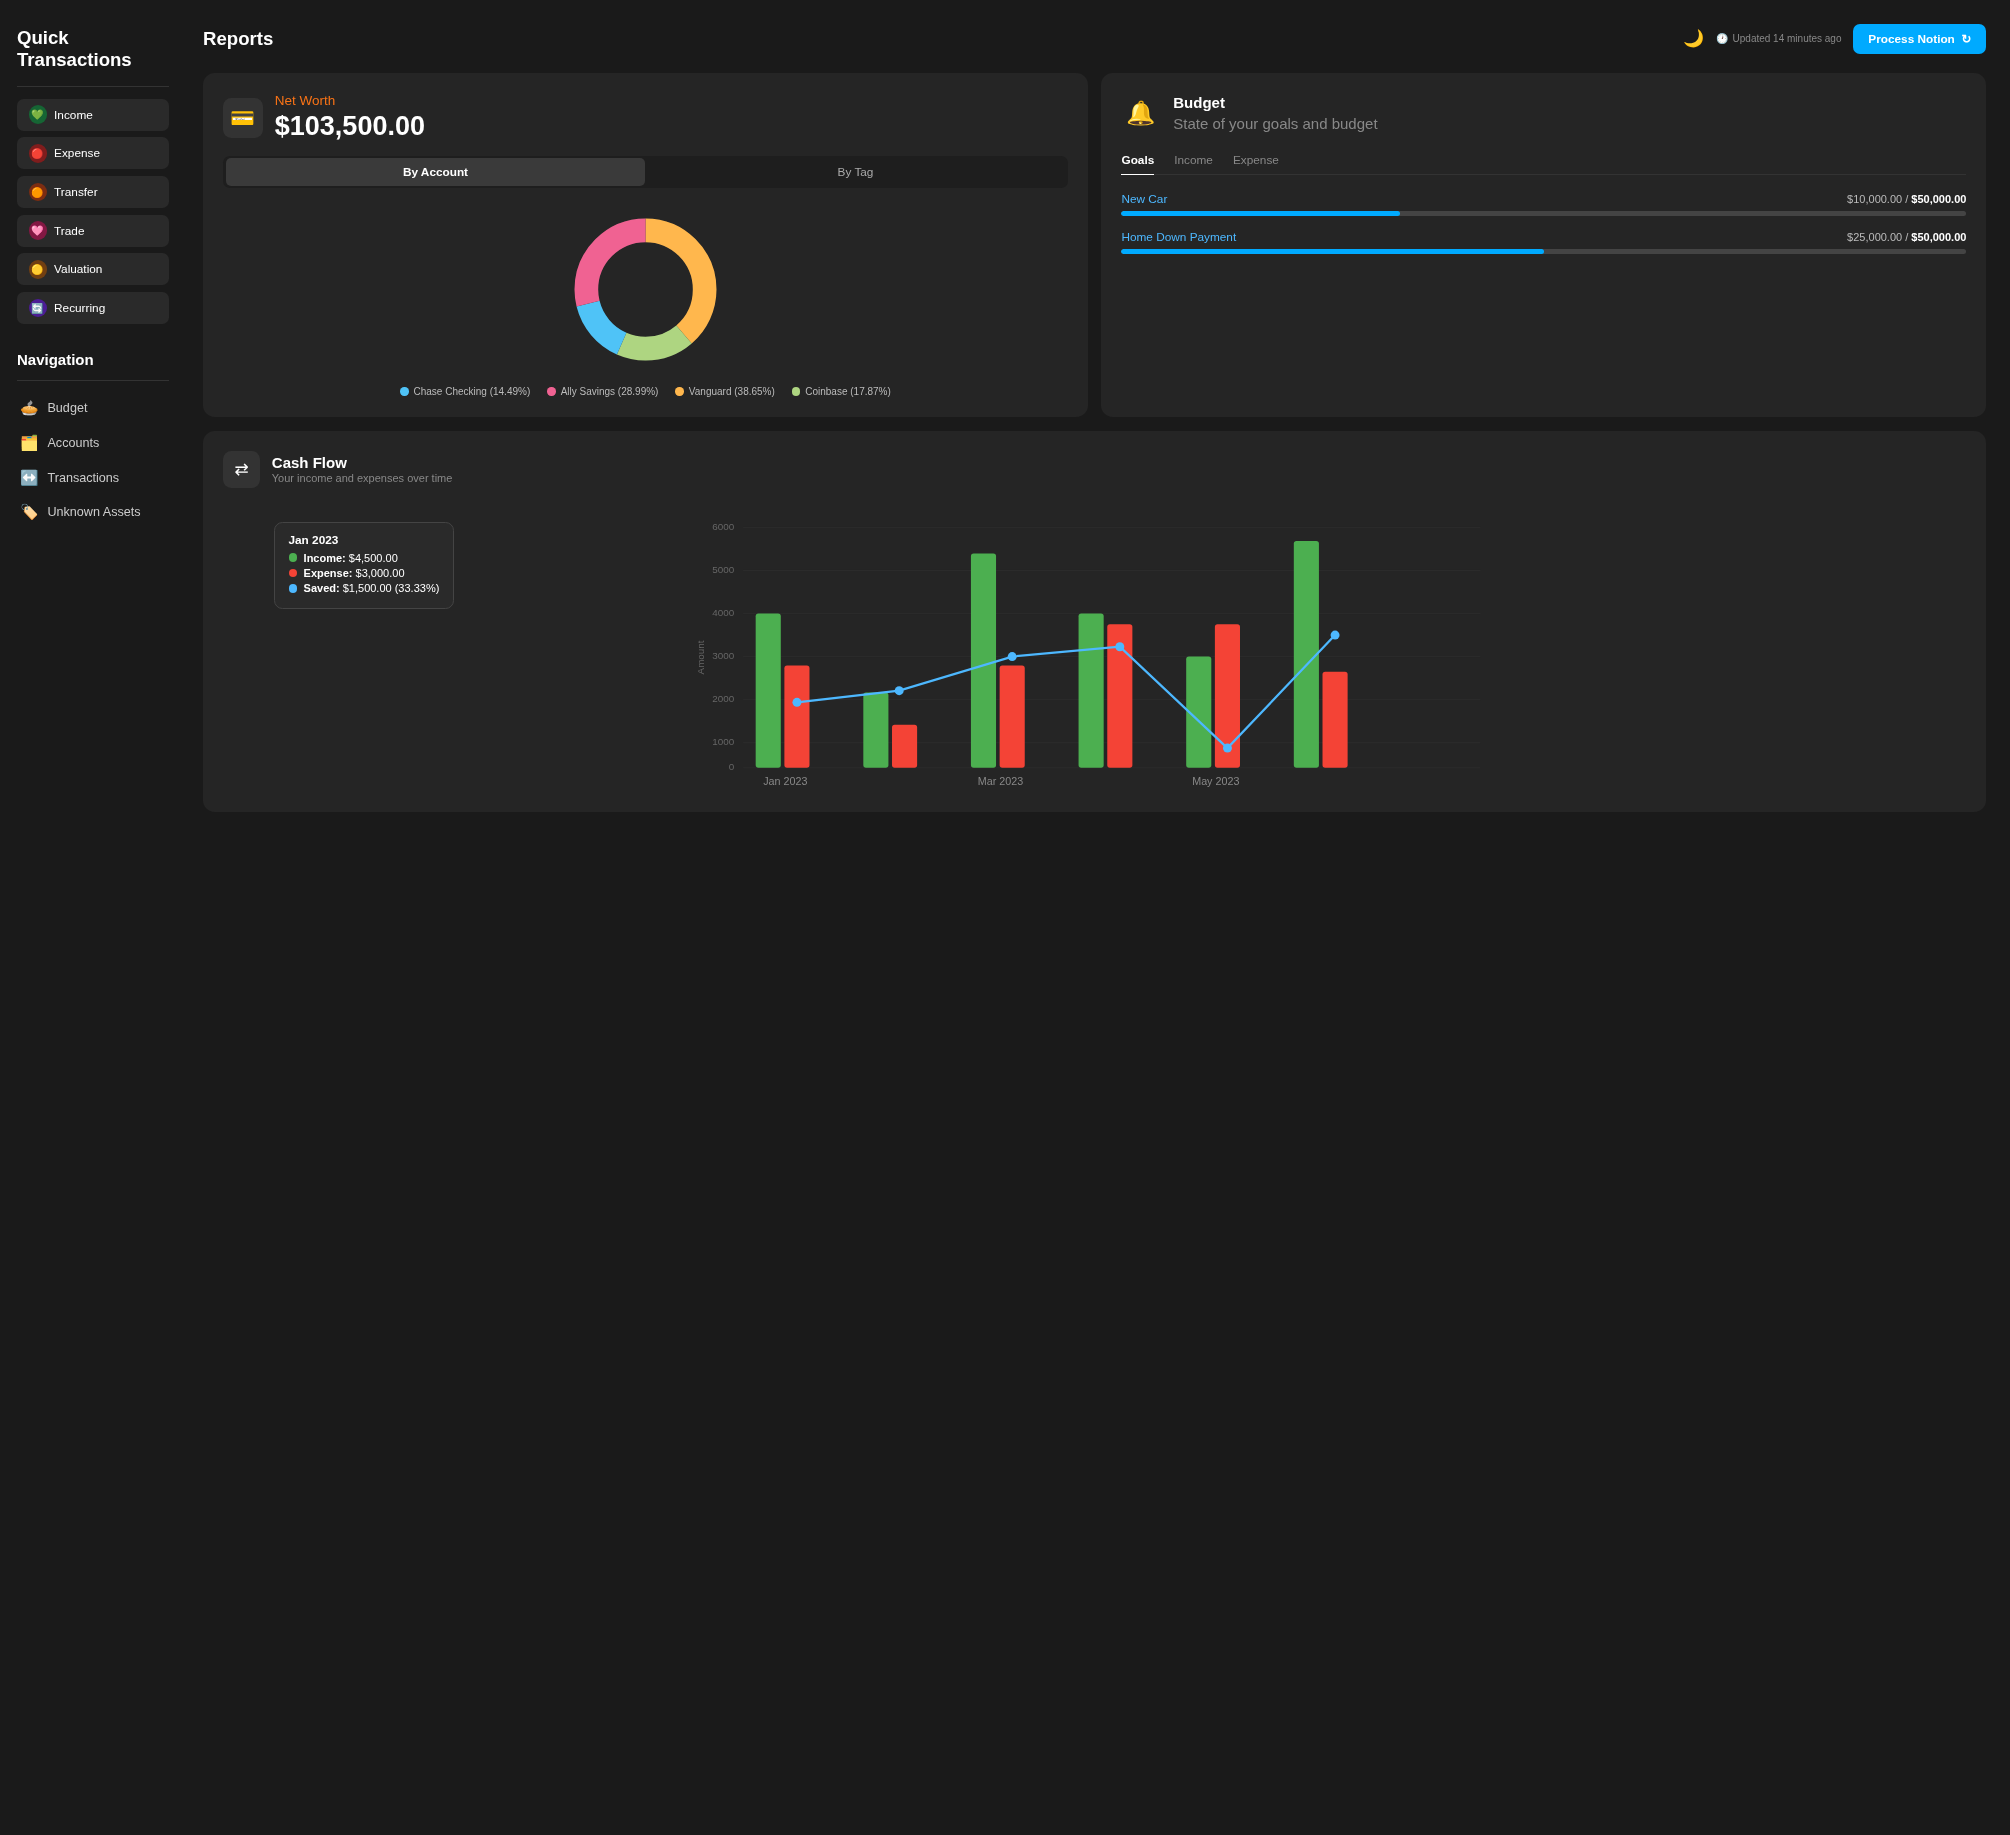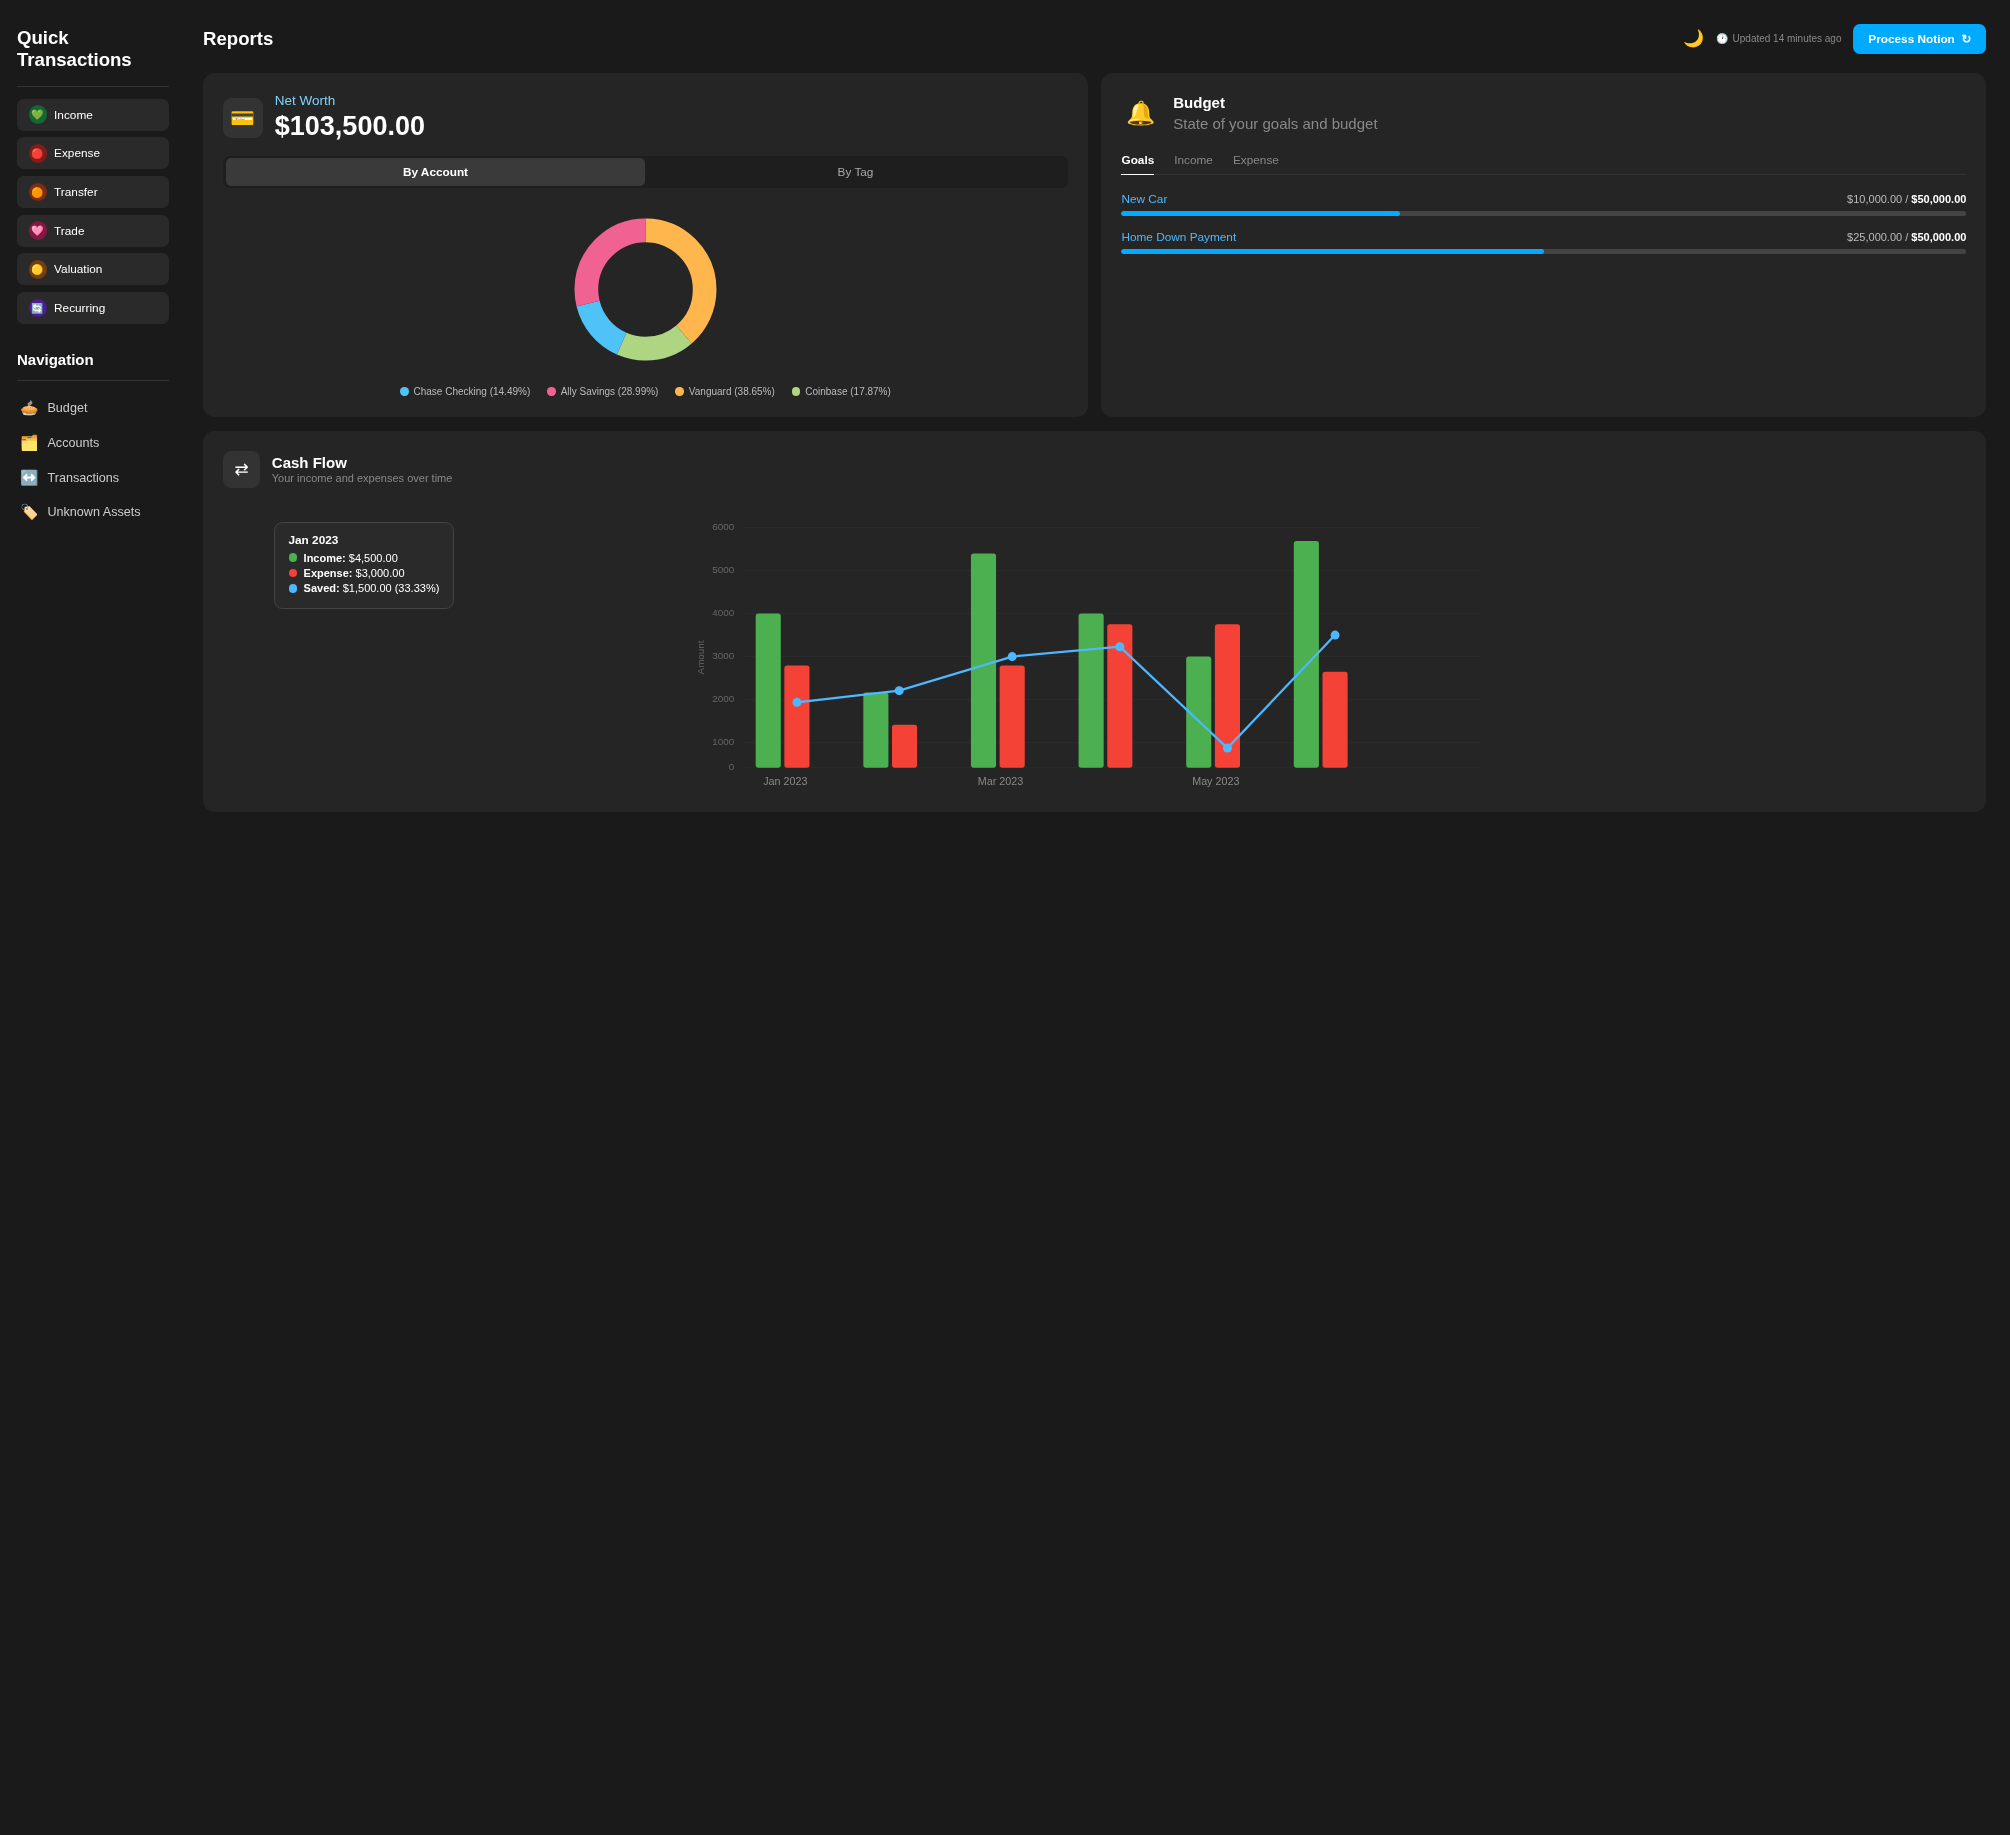--- a/index.html
+++ b/index.html
@@ -151,21 +151,21 @@
     .card-icon-big {
       width: 40px;
       height: 40px;
       background: #333;
       border-radius: 8.4px;
       display: flex;
       align-items: center;
       justify-content: center;
       font-size: 20px;
     }
-    .card-title { font-size: 13.5px; color: #7dd3fc; margin-bottom: 3.4px; }
+    .card-title { font-size: 13.5px; color: #f97316; margin-bottom: 3.4px; }
     .card-value { font-size: 27px; font-weight: 700; }
 
     .tab-row {
       display: flex;
       background: #1e1e1e;
       border-radius: 6.7px;
       padding: 2.5px;
       margin-bottom: 17px;
     }
     .tab-btn {

